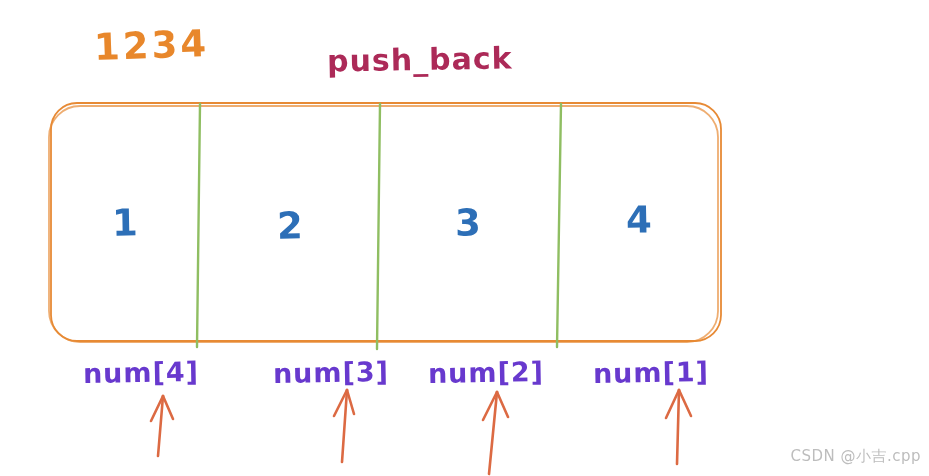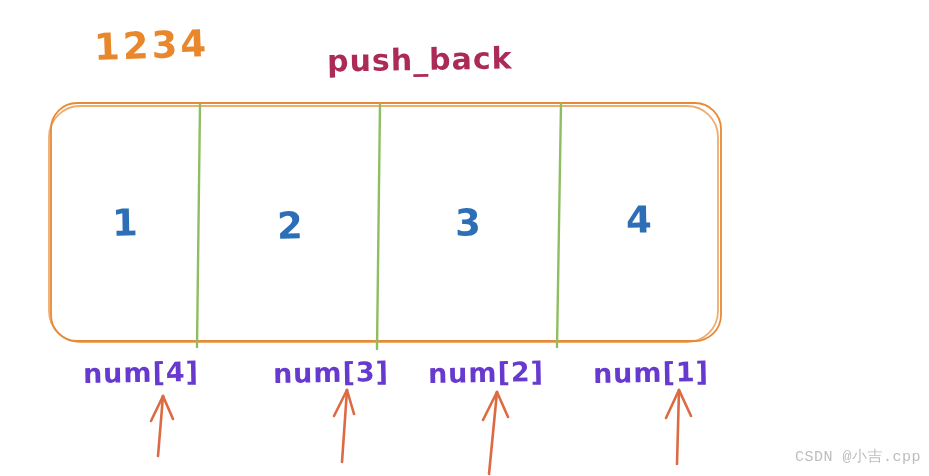--- a/index.html
+++ b/index.html
@@ -71,21 +71,20 @@
   .index-label.l3 { left: 486px; }
   .index-label.l4 { left: 651px; }
   
   .watermark {
     position: absolute;
     right: 8px;
     top: 447px;
     color: #BDBDBD;
     font-size: 15px;
     letter-spacing: 0.5px;
-    font-family: Liberation Mono, monospace;
   }
 </style>
 </head>
 <body>
 
 <div class="canvas">
 
   <svg class="shape-layer" viewBox="0 0 929 476" xmlns="http://www.w3.org/2000/svg">
     <g fill="none" stroke-width="1.8" stroke="#E78A35">
       <rect x="51" y="103" width="670" height="238" rx="26"></rect>

